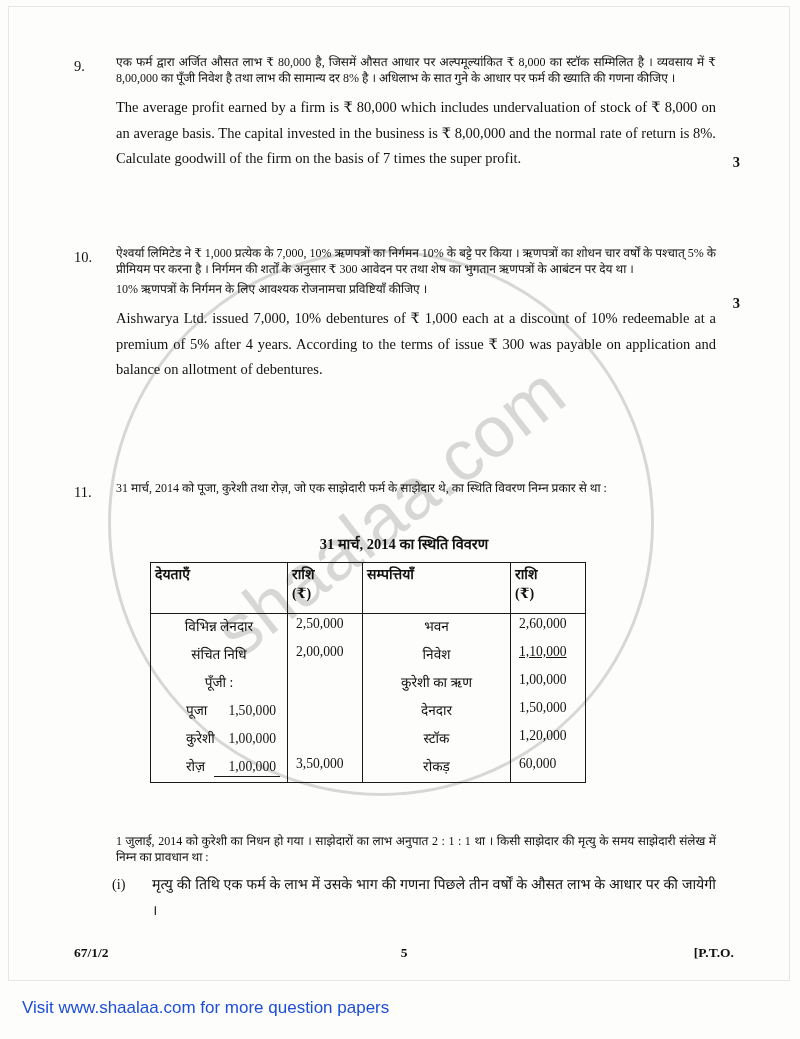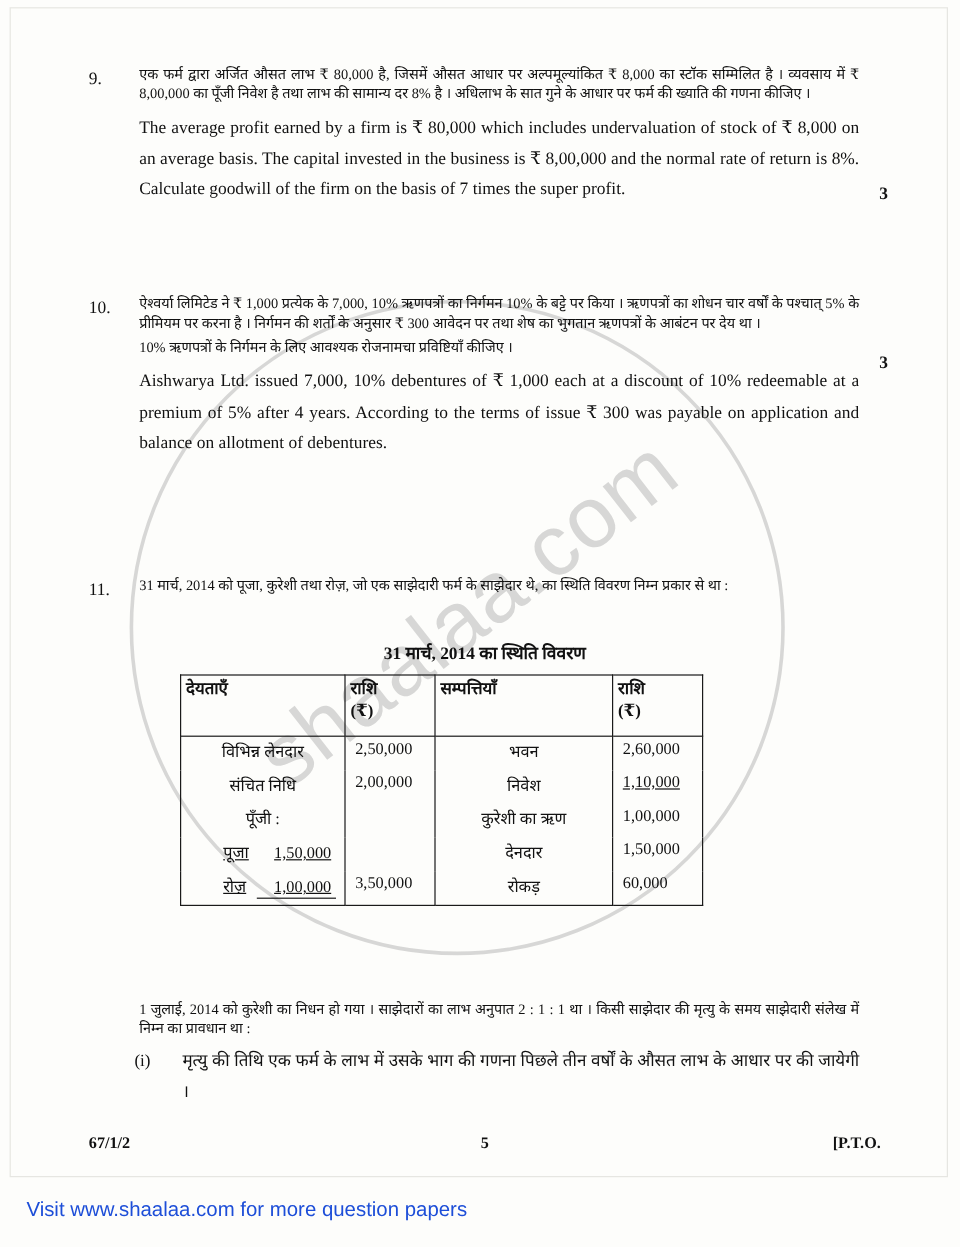--- a/index.html
+++ b/index.html
@@ -154,21 +154,20 @@
   .total     { font-weight: bold; }
   .underline-amt {
     display: inline-block;
     border-bottom: 1px solid #1a1a1a;
     padding: 0 2px 1px 14px;
   }
   .sub-amt-wrap {
     display: flex;
     justify-content: space-between;
     align-items: baseline;
-    text-decoration: underline;
   }
   .sub-amt-wrap .nm { padding-left: 28px; }
   .sub-amt-wrap .vl { padding-right: 4px; }
 
   
   .after-table {
     position: absolute;
     left: 74px;
     width: 660px;
   }
@@ -305,20 +304,31 @@
             <span class="sub-amt-wrap">
               <span class="nm">पूजा</span>
               <span class="vl">1,50,000</span>
             </span>
           </td>
           <td class="amt" style="border-top:none;border-bottom:none;"></td>
           <td class="lbl" style="border-top:none;border-bottom:none;">देनदार</td>
           <td class="amt" style="border-top:none;border-bottom:none;">1,50,000</td>
         </tr>
 
+        <tr>
+          <td class="cellpad" style="border-top:none;border-bottom:none;">
+            <span class="sub-amt-wrap">
+              <span class="nm">कुरेशी</span>
+              <span class="vl">1,00,000</span>
+            </span>
+          </td>
+          <td class="amt" style="border-top:none;border-bottom:none;"></td>
+          <td class="lbl" style="border-top:none;border-bottom:none;">स्टॉक</td>
+          <td class="amt" style="border-top:none;border-bottom:none;">1,20,000</td>
+        </tr>
 
         <tr>
           <td class="cellpad" style="border-top:none;">
             <span class="sub-amt-wrap">
               <span class="nm">रोज़</span>
               <span class="vl underline-amt">1,00,000</span>
             </span>
           </td>
           <td class="amt" style="border-top:none;">3,50,000</td>
           <td class="lbl" style="border-top:none;">रोकड़</td>

